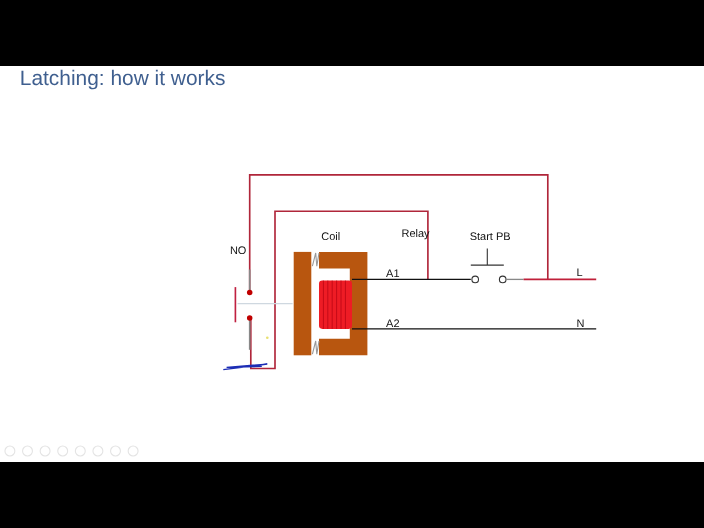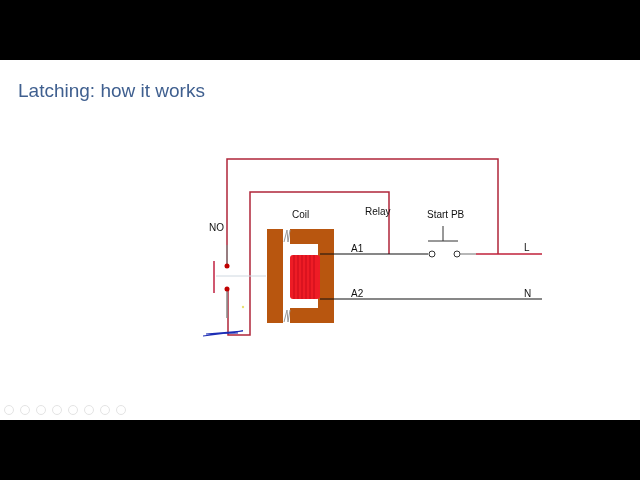--- a/index.html
+++ b/index.html
@@ -1,18 +1,18 @@
 <!DOCTYPE html>
 <html><head>
 <meta charset="utf-8">
 <style>
   html, body { margin:0; padding:0; }
   body { width:640px; height:480px; background:#000; position:relative; overflow:hidden; font-family:"Liberation Sans", sans-serif; }
   .slide { position:absolute; left:0; top:60px; width:640px; height:360px; background:#fff; }
-  .title { position:absolute; left:18px; top:20px; font-size:19px; color:#3f5f8f; font-family:"Liberation Sans", sans-serif; }
+  .title { position:absolute; left:18px; top:1px; font-size:19px; color:#3f5f8f; font-family:"Liberation Sans", sans-serif; }
   .diagram { position:absolute; left:0; top:0; }
   .lbl { font-family:"Liberation Sans", sans-serif; font-size:10px; fill:#111; }
   .controls { position:absolute; left:4px; top:345px; display:flex; gap:6px; }
   .ctrl { width:10px; height:10px; border:1px solid #e4e4e4; border-radius:50%; box-sizing:border-box; }
 </style>
 </head>
 <body>
 
 <div class="slide">
   <div class="title">Latching: how it works</div>

